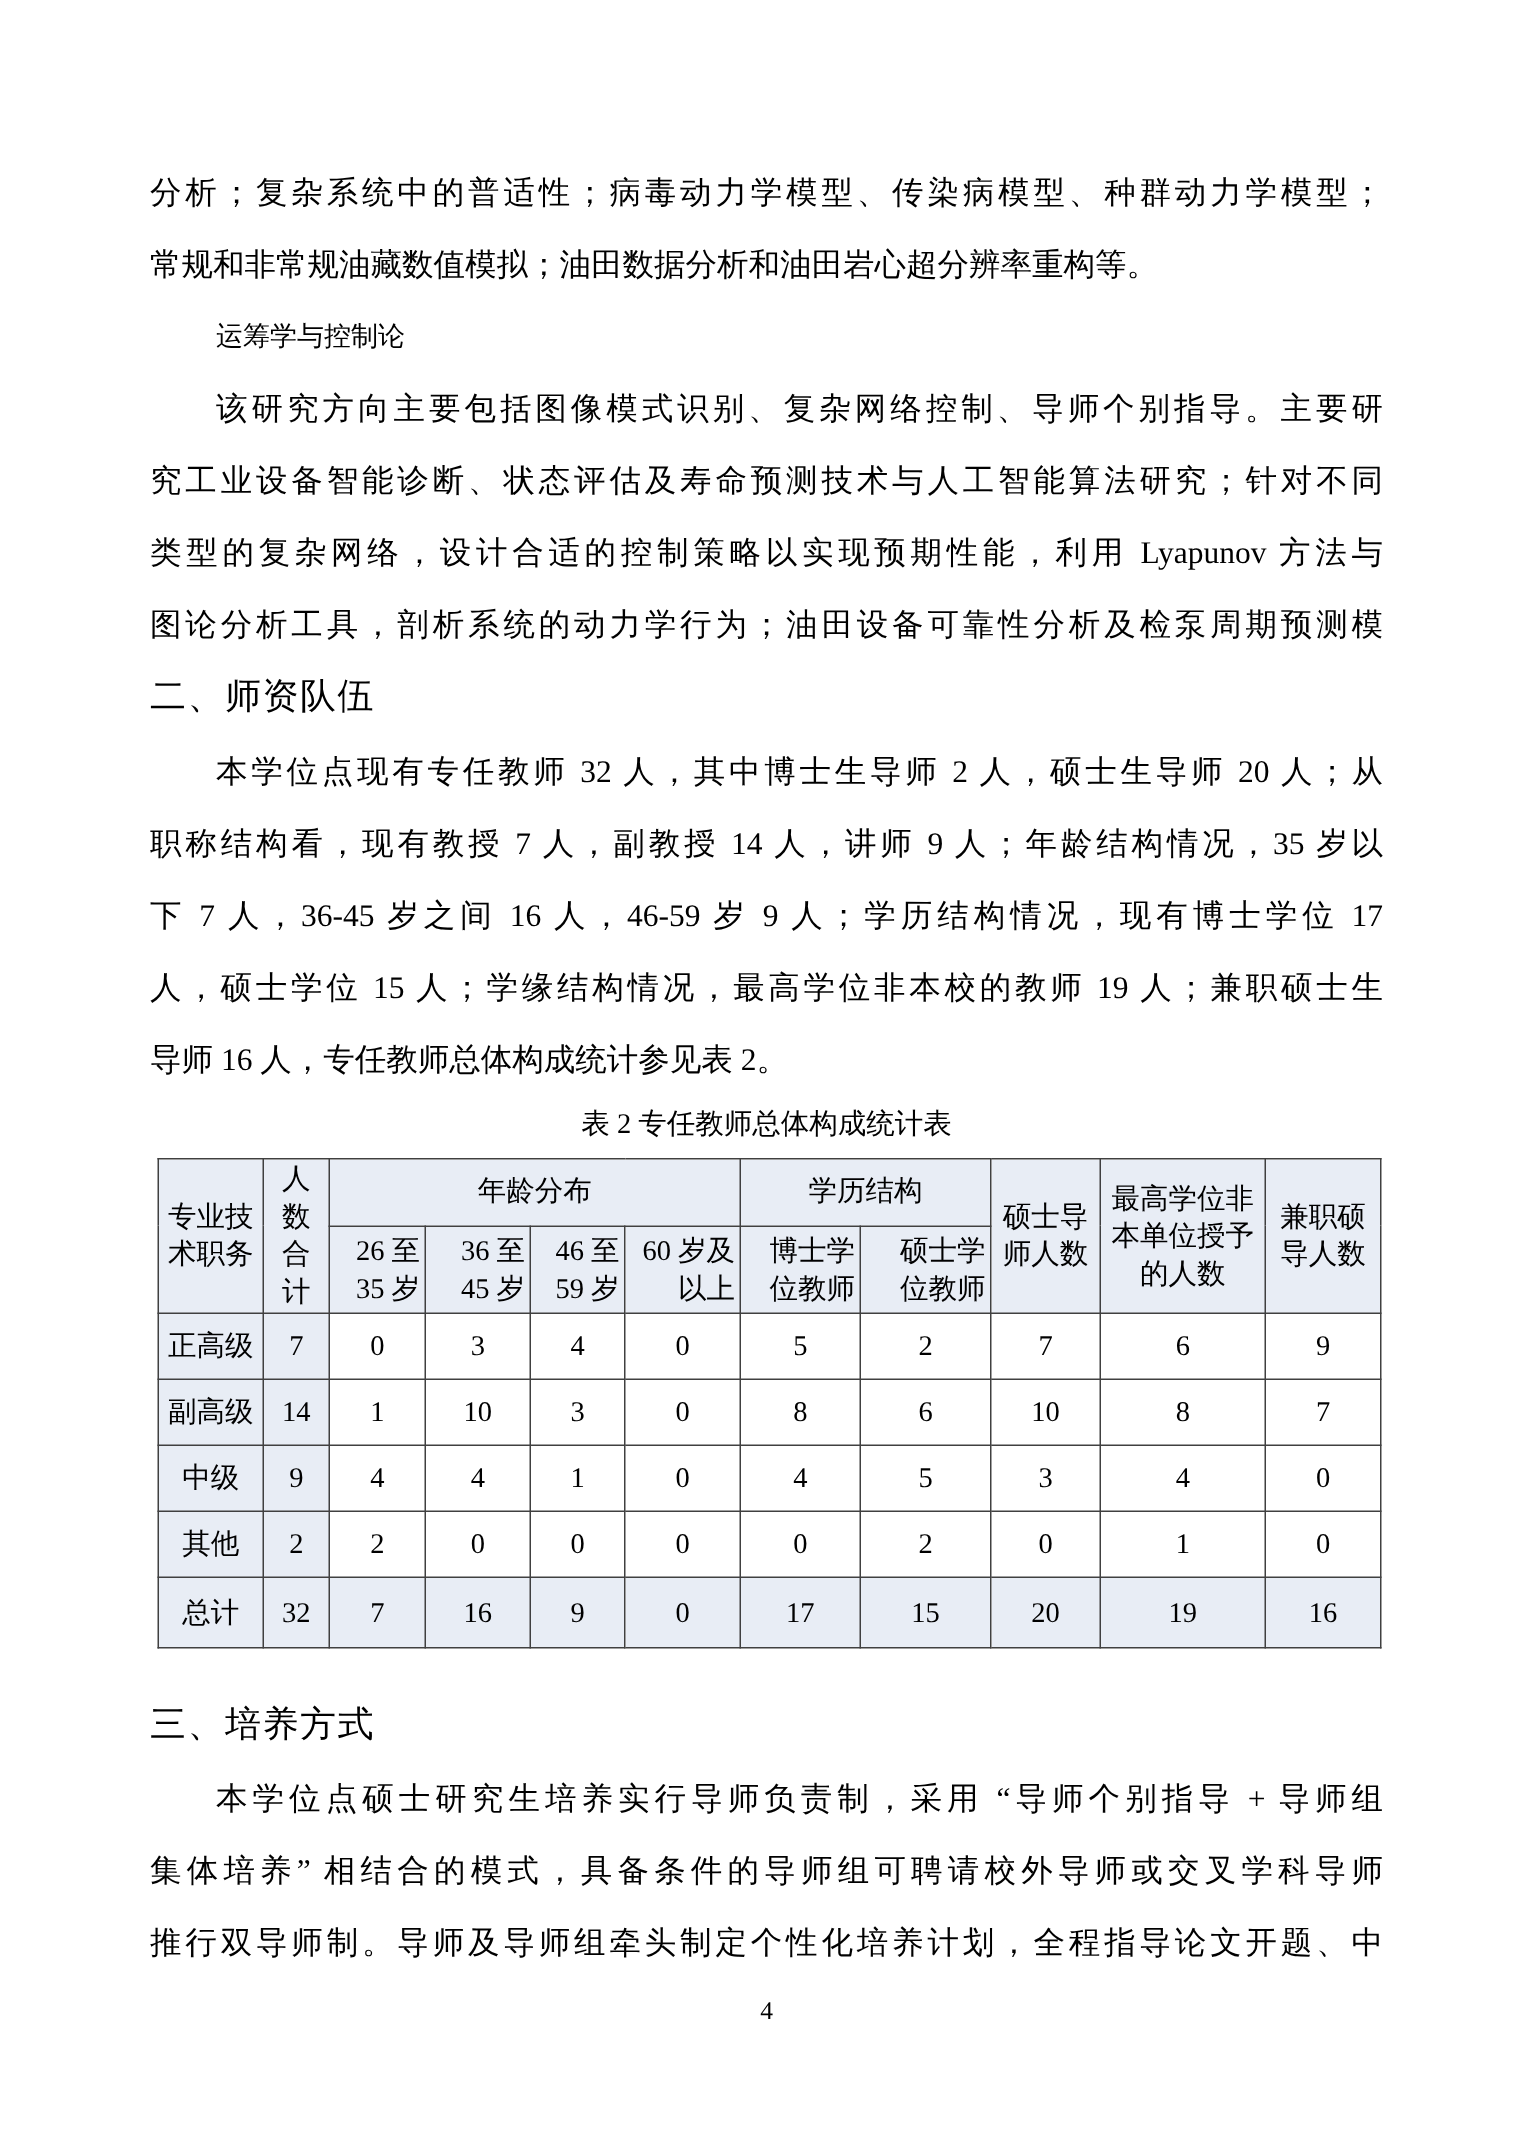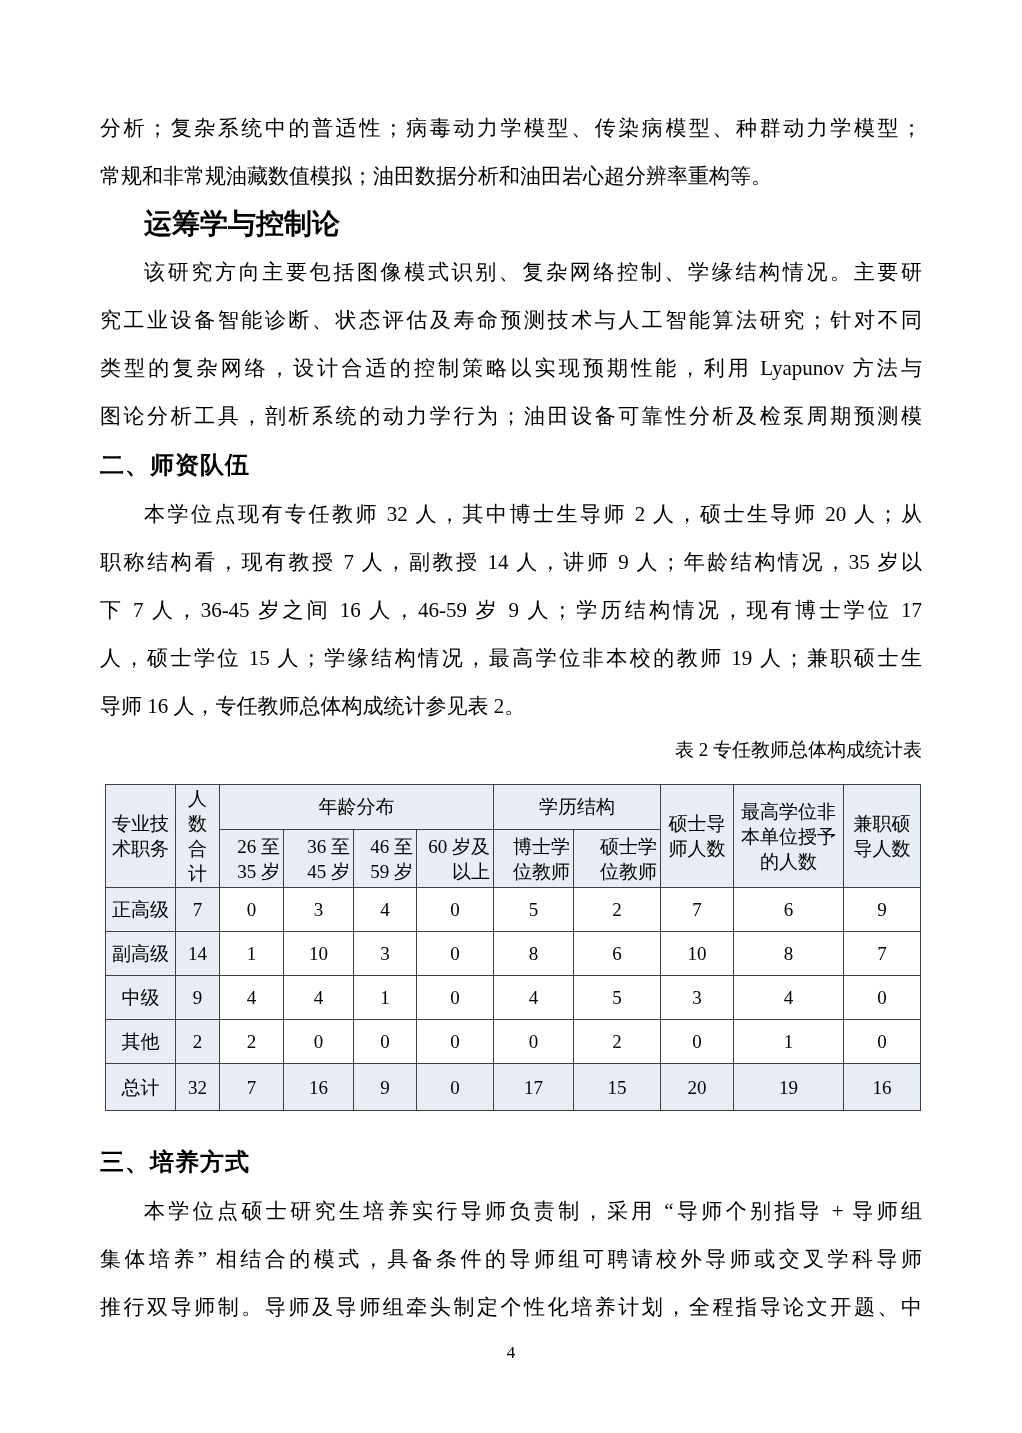--- a/index.html
+++ b/index.html
@@ -11,31 +11,31 @@
   }
   .content { margin:0 100px; width:822px; }
   .block-first { padding-top:104px; }
   .line {
     font-size:21px; line-height:48px; height:48px;
     text-align:left; overflow:hidden;
   }
   .line.just { text-align:justify; text-align-last:justify; }
   .line.indent { text-indent:44px; }
   .h-sub {
-    font-weight:bold; font-size:28px; line-height:48px; height:48px;
+    font-weight:normal; font-size:18px; line-height:48px; height:48px;
     text-indent:44px;
   }
   .h-sec {
     font-family:"Liberation Sans","DejaVu Sans",sans-serif;
-    font-weight:bold; font-size:24px; line-height:50px; height:50px;
+    font-weight:normal; font-size:24px; line-height:50px; height:50px;
     letter-spacing:1px;
   }
   .caption {
-    text-align:right; font-size:19px; line-height:28px;
-    margin-top:6px; margin-bottom:20px;
+    text-align:center; font-size:19px; line-height:28px;
+    margin-top:6px; margin-bottom:8px;
   }
   table.stats {
     border-collapse:collapse; table-layout:fixed;
     margin-left:5px; width:815px;
   }
   table.stats th, table.stats td {
     border:1.6px solid #404040;
     font-weight:normal; font-size:19px; text-align:center;
     vertical-align:middle; padding:1px 3px;
     white-space:pre-line; line-height:1.32;
@@ -54,21 +54,21 @@
 <div class="content">
 
   <div class="block-first">
       <div class="line just">分析；复杂系统中的普适性；病毒动力学模型、传染病模型、种群动力学模型；</div>
       <div class="line">常规和非常规油藏数值模拟；油田数据分析和油田岩心超分辨率重构等。</div>
     </div>
 
   <div class="h-sub">运筹学与控制论</div>
 
   <div>
-      <div class="line indent just">该研究方向主要包括图像模式识别、复杂网络控制、学缘结构情况。主要研</div>
+      <div class="line indent just">该研究方向主要包括图像模式识别、复杂网络控制、导师个别指导。主要研</div>
       <div class="line just">究工业设备智能诊断、状态评估及寿命预测技术与人工智能算法研究；针对不同</div>
       <div class="line just">类型的复杂网络，设计合适的控制策略以实现预期性能，利用 Lyapunov 方法与</div>
       <div class="line just">图论分析工具，剖析系统的动力学行为；油田设备可靠性分析及检泵周期预测模</div>
     </div>
 
   <div class="h-sec">二、师资队伍</div>
 
   <div>
       <div class="line indent just">本学位点现有专任教师 32 人，其中博士生导师 2 人，硕士生导师 20 人；从</div>
       <div class="line just">职称结构看，现有教授 7 人，副教授 14 人，讲师 9 人；年龄结构情况，35 岁以</div>

